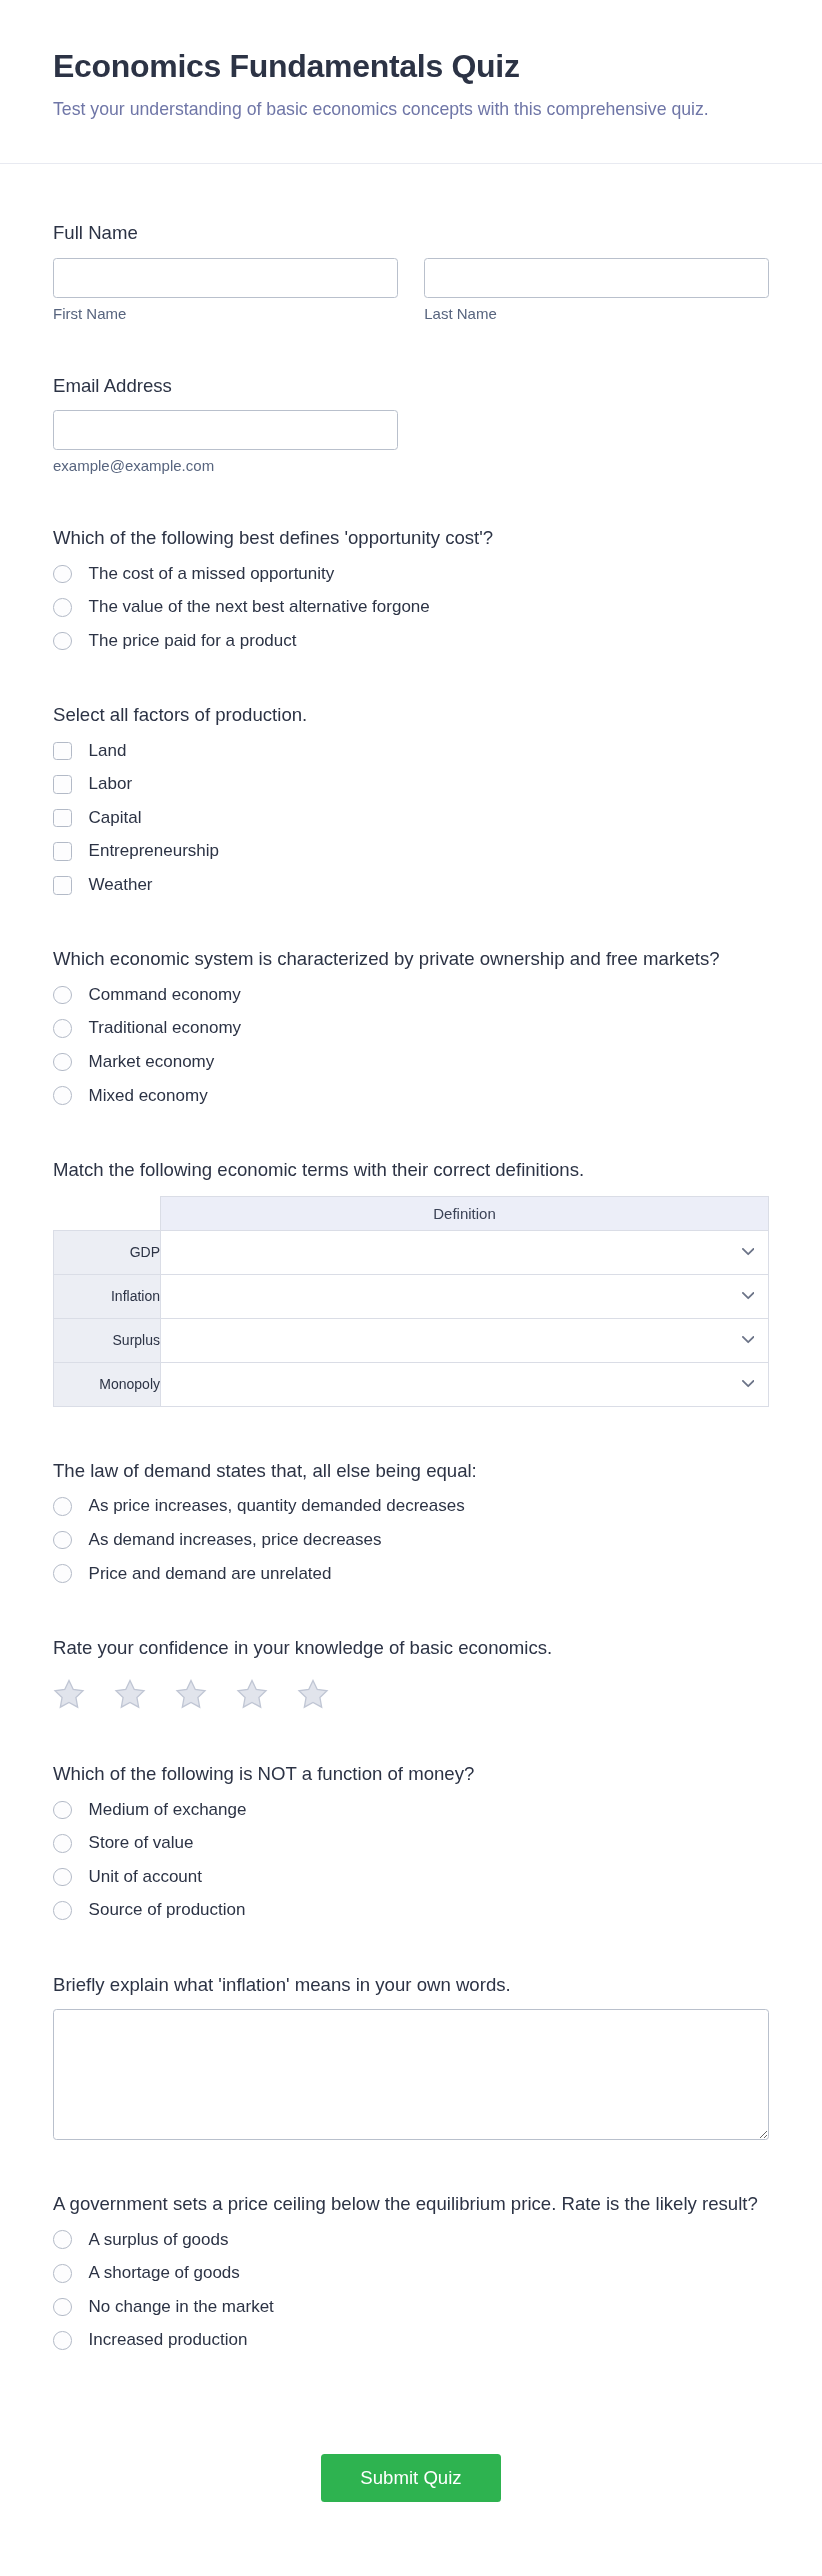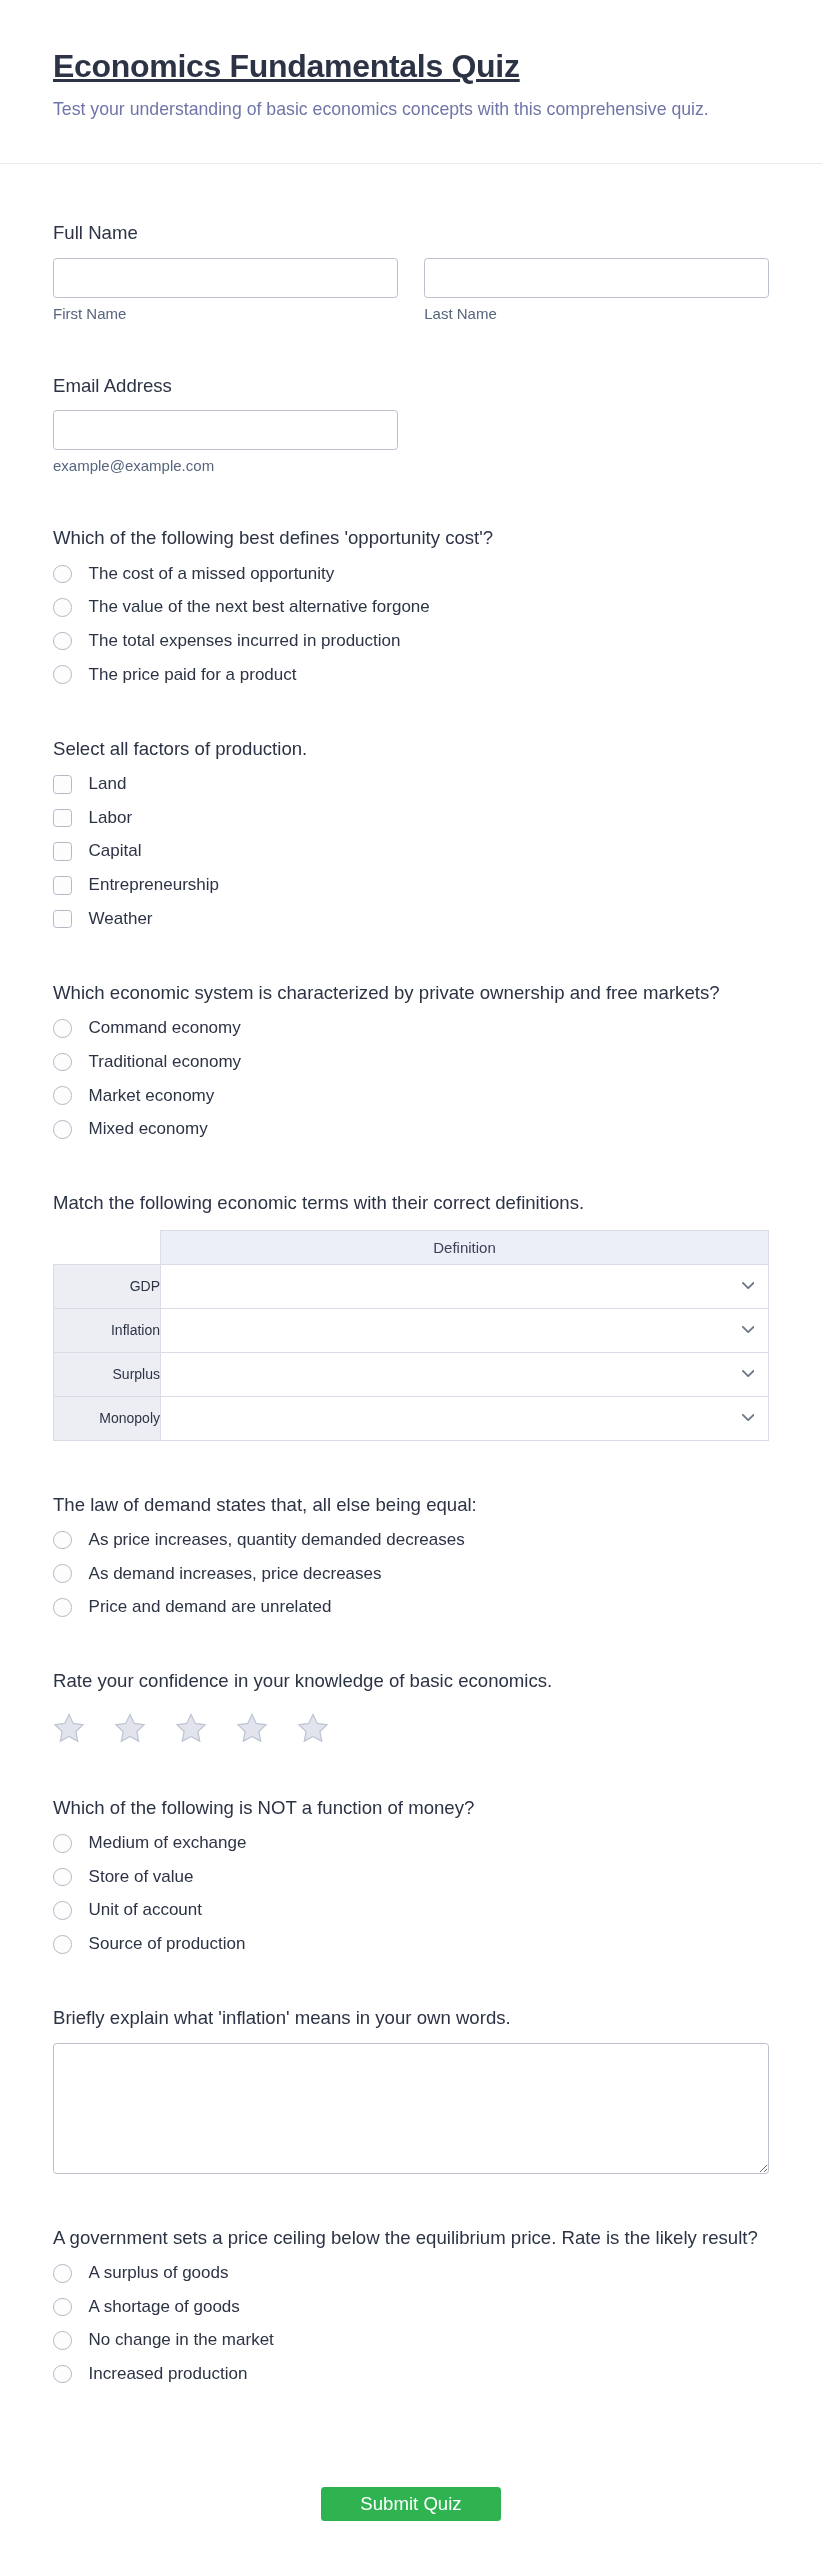--- a/index.html
+++ b/index.html
@@ -7,21 +7,21 @@
   body {
     width: 822px;
     min-height: 2576px;
     font-family: "Liberation Sans", sans-serif;
     color: #2c3345;
   }
   .page { width: 822px; background: #fff; }
 
   
   .form-header { padding: 48px 53px 41px; border-bottom: 0.9px solid #e8eaf1; }
-  .form-title { font-size: 32px; font-weight: 700; color: #2c3345; letter-spacing: -0.3px; text-decoration: underline; }
+  .form-title { font-size: 32px; font-weight: 700; color: #2c3345; letter-spacing: -0.3px; }
   .form-subtitle { margin-top: 12.4px; font-size: 17.7px; color: #6f76a7; line-height: 1.4; }
 
   
   .form-body { padding: 5.3px 53px 0; }
   .block { margin-top: 51px; }
   .q-label { font-size: 18.6px; font-weight: 500; color: #2c3345; line-height: 1.35; margin-bottom: 12.4px; }
 
   .row { display: flex; gap: 26.5px; }
   .col { flex: 1; }
   .text-input {
@@ -67,21 +67,21 @@
     display: block; width: 100%; height: 131px;
     border: 0.9px solid #b9c0cc; border-radius: 3.5px; background: #fff;
     font-family: inherit; font-size: 17px; color: #2c3345; padding: 8.8px 10.6px;
     resize: vertical; outline: none;
   }
 
   
   .submit-wrap { display: flex; justify-content: center; margin: 103px 0 0; padding-bottom: 42px; }
   .submit-btn {
     background: #2eb350; color: #ffffff; border: none; border-radius: 3.5px;
-    height: 34px; padding: 0 39px; font-family: inherit; font-size: 18.6px;
+    height: 48px; padding: 0 39px; font-family: inherit; font-size: 18.6px;
     font-weight: 500; cursor: pointer;
   }
 </style>
 </head>
 <body>
 
 <div class="page">
 
   <div class="form-header">
     <div class="form-title">Economics Fundamentals Quiz</div>
@@ -115,24 +115,20 @@
       <div class="option">
         <span class="radio"></span>
         <span class="opt-label">The cost of a missed opportunity</span>
       </div>
       <div class="option">
         <span class="radio"></span>
         <span class="opt-label">The value of the next best alternative forgone</span>
       </div>
       <div class="option">
         <span class="radio"></span>
-        <span class="opt-label">The total expenses incurred in production</span>
-      </div>
-      <div class="option">
-        <span class="radio"></span>
         <span class="opt-label">The price paid for a product</span>
       </div>
     </div>
 
     <div class="block">
       <div class="q-label">Select all factors of production.</div>
       <div class="option">
         <span class="checkbox"></span>
         <span class="opt-label">Land</span>
       </div>

